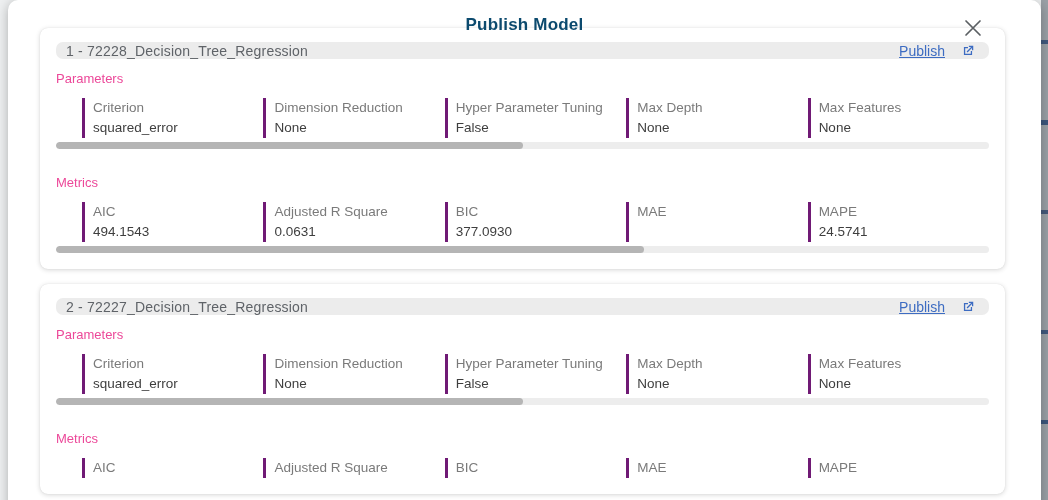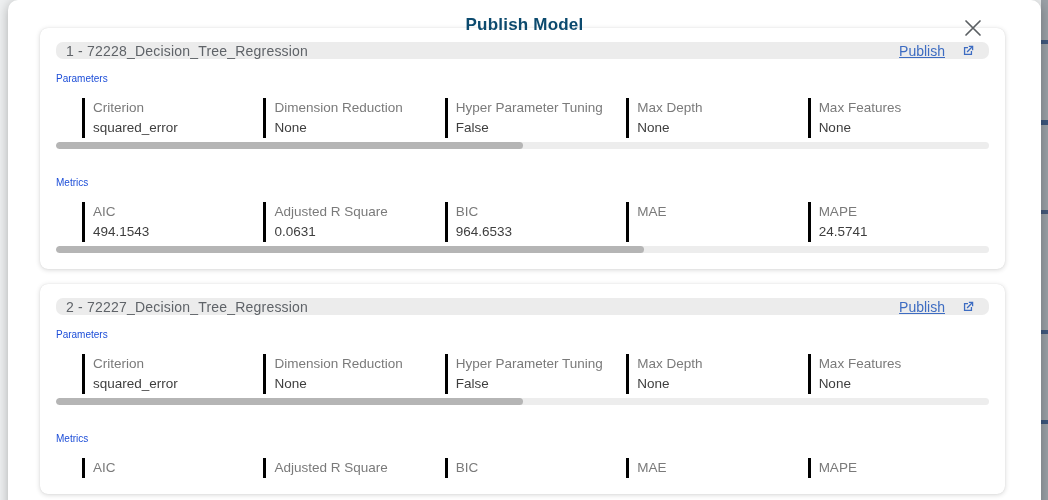--- a/index.html
+++ b/index.html
@@ -43,24 +43,24 @@
     padding:0 14px 0 10px;
   }
   .pill-title { font-size:14px; font-weight:500; color:#5f6368; letter-spacing:.2px; }
   .publish {
     display:inline-flex; align-items:center; gap:16px;
     font-size:14px; font-weight:500; color:#3d6cc2;
     text-decoration:underline; cursor:pointer;
   }
   .publish svg { flex:0 0 auto; }
   .sec-heading {
-    margin:11px 0 0 0; font-size:10px; font-weight:500; color:#1d4ed8; line-height:18px;
+    margin:11px 0 0 0; font-size:13px; font-weight:500; color:#ec4899; line-height:18px;
   }
   .row { display:flex; margin-top:10px; padding-left:26px; }
-  .item { width:183px; border-left:3px solid #000000; padding:1px 6px 2px 8px; }
+  .item { width:183px; border-left:3px solid #701a75; padding:1px 6px 2px 8px; }
   .item-label { font-size:13.5px; color:#7a7a7a; line-height:17px; }
   .item-value { font-size:13.5px; color:#3e3e3e; line-height:17px; margin-top:3px; }
   .track {
     margin-top:4px; height:7px; border-radius:4px; background:#ededed;
     overflow:hidden; cursor:pointer;
   }
   .thumb { height:7px; border-radius:4px; background:#b5b5b5; }
   .thumb-params { width:50%; }
   .thumb-metrics { width:63%; }
   .sec-heading + .row { margin-top:10px; }
@@ -132,21 +132,21 @@
     <div class="item-value">494.1543</div>
   </div>
 
   <div class="item">
     <div class="item-label">Adjusted R Square</div>
     <div class="item-value">0.0631</div>
   </div>
 
   <div class="item">
     <div class="item-label">BIC</div>
-    <div class="item-value">964.6533</div>
+    <div class="item-value">377.0930</div>
   </div>
 
   <div class="item">
     <div class="item-label">MAE</div>
   </div>
 
   <div class="item">
     <div class="item-label">MAPE</div>
     <div class="item-value">24.5741</div>
   </div>

